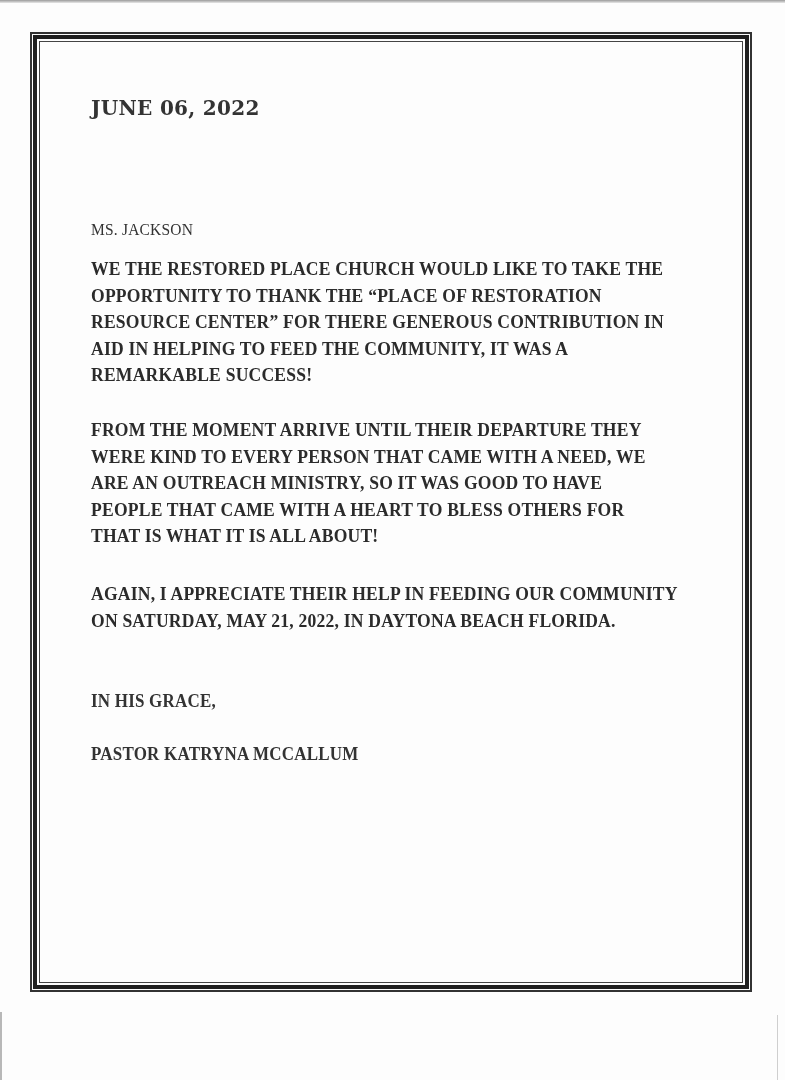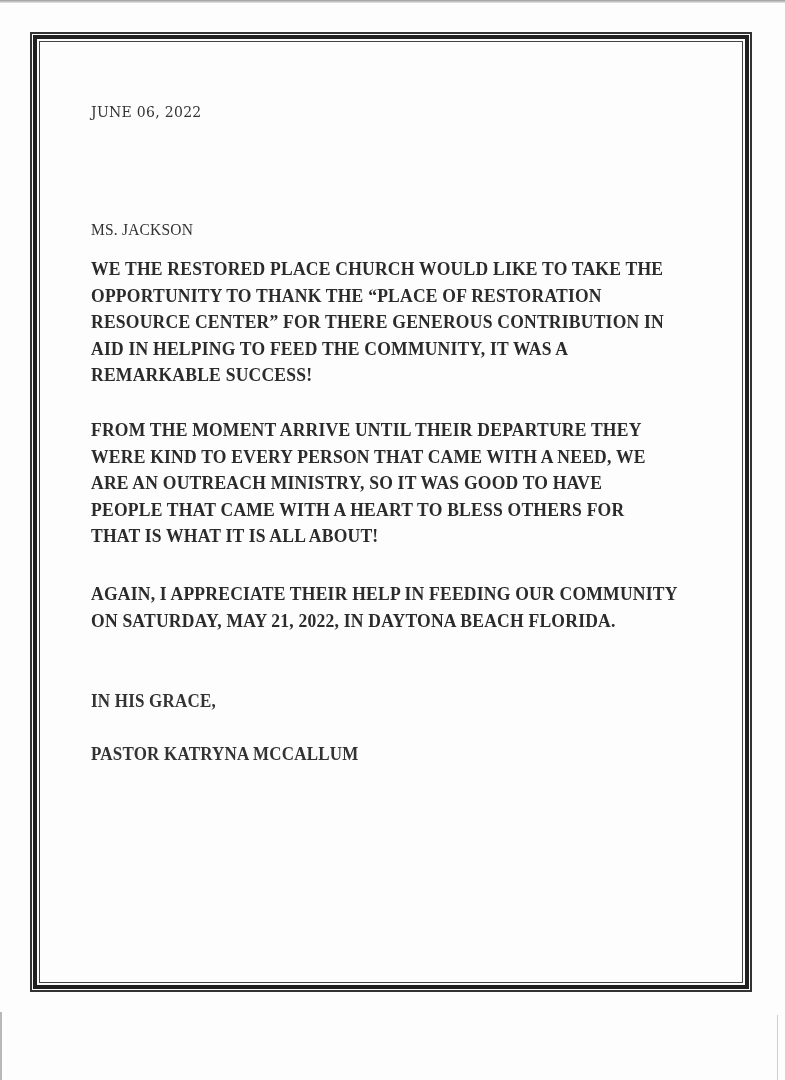--- a/index.html
+++ b/index.html
@@ -58,24 +58,24 @@
     .letter {
       position: absolute;
       left: 91px; top: 96px;
       width: 610px;
       text-transform: uppercase;
       font-weight: bold;
       letter-spacing: 0.2px;
     }
     .date {
       position: absolute;
-      left: 0; top: 8px;
-      font-size: 14px;
+      left: 0; top: 0;
+      font-size: 20px;
       color: #333;
-      font-weight: normal;
+      font-weight: bold;
       font-family: "DejaVu Serif", serif;
       letter-spacing: 0.3px;
     }
     .salutation {
       position: absolute;
       left: 0; top: 123px;
       font-size: 15.5px;
       color: #333;
       font-weight: normal;
       font-family: "Liberation Serif", serif;

